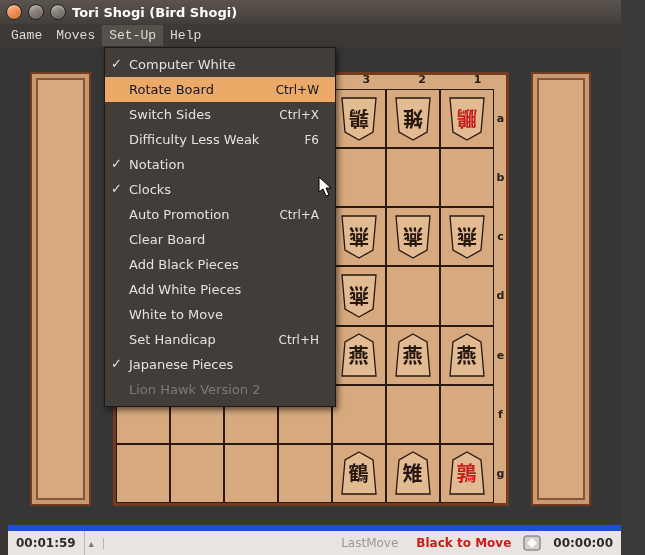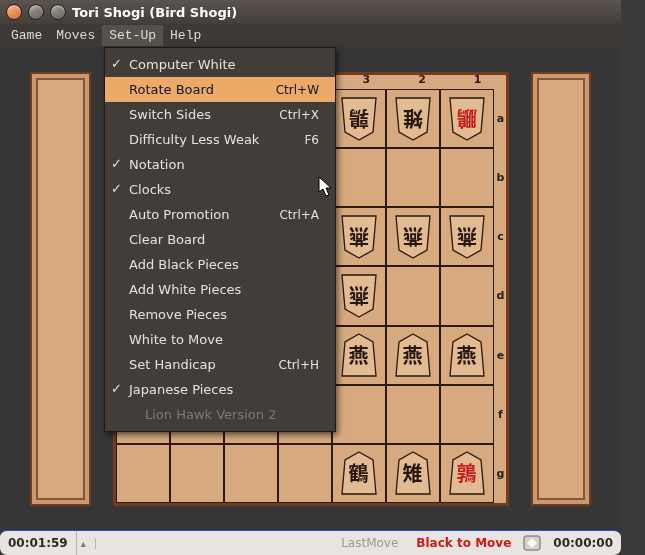--- a/index.html
+++ b/index.html
@@ -8,38 +8,38 @@
   .tb-btn{width:14px;height:14px;border-radius:50%;border:1px solid #222;box-shadow:inset 0 2px 3px rgba(255,255,255,.4);}
   .tb-close{background:radial-gradient(circle at 30% 30%,#f7a06c,#d96a2e);}
   .tb-min,.tb-max{background:radial-gradient(circle at 30% 30%,#969088,#615b54);}
   .tb-title{font-weight:bold;font-size:13px;color:#fff;}
   .menubar{height:23px;background:#3e3936;border-bottom:1px solid #1e1b19;display:flex;align-items:center;padding:0 4px;gap:0;}
   .menu-item{padding:3px 7px;color:#dedad5;font-family:Liberation Mono, monospace;}
   .menu-item.open{background:#57514c;}
   .dropdown{position:absolute;left:104px;top:47px;width:230px;background:#423d39;border:1px solid #1c1a18;box-shadow:2px 3px 6px rgba(0,0,0,.55);z-index:30;padding:4px 0;}
   .dd-row{display:flex;align-items:center;height:25px;padding:0 16px 0 24px;position:relative;font-size:13px;color:#e5e1dc;}
   .dd-row.hover{background:#eda967;color:#0f172a;}
-  .dd-row.disabled{color:#7d7974;margin-left:16px;}
+  .dd-row.disabled{color:#7d7974;}
   .dd-row .chk{position:absolute;left:6px;top:4px;font-size:13px;}
   .dd-row .accel{margin-left:auto;font-size:12px;}
   .client{position:absolute;top:47px;left:0;right:0;bottom:24px;background:#363636;display:flex;align-items:center;justify-content:center;padding:8px;box-sizing:border-box;}
   .tray{width:62px;height:430px;background:#d7a97e;border:2px solid #733b1f;margin:0 22px;box-shadow:inset 0 0 0 4px #c79a72,inset 0 0 0 6px #8a5536;}
   .board-wrap{position:relative;width:434px;height:434px;background:#d7a97e;border:3px solid #733b1f;box-sizing:border-box;}
   .cols-top{position:absolute;top:-2px;left:0;right:0;display:flex;height:14px;}
   .cols-top div{flex:1;text-align:center;font-size:11px;color:#2a201a;font-weight:bold;}
   .rows-right{position:absolute;right:-1px;top:14px;bottom:0;width:12px;display:flex;flex-direction:column;}
   .rows-right div{flex:1;display:flex;align-items:center;justify-content:center;font-size:11px;color:#2a201a;font-weight:bold;}
   .grid{position:absolute;top:14px;left:0;right:12px;bottom:0;display:grid;grid-template-columns:repeat(7,1fr);grid-template-rows:repeat(7,1fr);}
   .cell{border:1px solid #2c1a12;display:flex;align-items:center;justify-content:center;}
   .piece{width:42px;height:46px;position:relative;display:flex;align-items:center;justify-content:center;}
   .piece svg{position:absolute;top:0;left:0;width:42px;height:46px;}
   .piece .glyph{position:relative;font-size:20px;font-family:"Noto Sans CJK JP","MS Gothic",serif;color:#26170f;font-weight:bold;z-index:2;line-height:1;}
   .piece.flip{transform:rotate(180deg);}
   .piece.red .glyph{color:#c51d1d;}
-  .statusbar{position:absolute;left:0;right:0;bottom:0;height:24px;background:#e9e4df;border-top:1px solid #1d4ed8;display:flex;align-items:center;font-size:12px;color:#2c2a28;border-radius:7px;}
+  .statusbar{position:absolute;left:8px;right:0;bottom:0;height:24px;background:#e9e4df;border-top:6px solid #1d4ed8;display:flex;align-items:center;font-size:12px;color:#2c2a28;}
   .sb-seg{padding:0 8px;height:100%;display:flex;align-items:center;border-right:1px solid #b8b4af;}
   .sb-seg.bold{font-weight:bold;}
   .sb-grip{width:10px;font-size:10px;color:#7b7772;padding:0 4px;border-right:1px solid #b8b4af;}
   .sb-spacer{flex:1;}
   .sb-last{color:#9c9894;padding:0 10px;}
   .sb-red{color:#cc1a1a;font-weight:bold;padding:0 8px;}
   .sb-flag{width:18px;height:16px;margin:0 4px;}
   .cursor{position:absolute;left:318px;top:176px;width:16px;height:22px;z-index:40;pointer-events:none;}
 </style>
 </head>
@@ -260,23 +260,20 @@
       <div class="dd-row">
         <span>Clear Board</span>
       </div>
       <div class="dd-row">
         <span>Add Black Pieces</span>
       </div>
       <div class="dd-row">
         <span>Add White Pieces</span>
       </div>
       <div class="dd-row">
-        <span>Remove Pieces</span>
-      </div>
-      <div class="dd-row">
         <span>White to Move</span>
       </div>
       <div class="dd-row">
         <span>Set Handicap</span>
         <span class="accel">Ctrl+H</span>
       </div>
       <div class="dd-row">
         <span class="chk">✓</span>
         <span>Japanese Pieces</span>
       </div>

